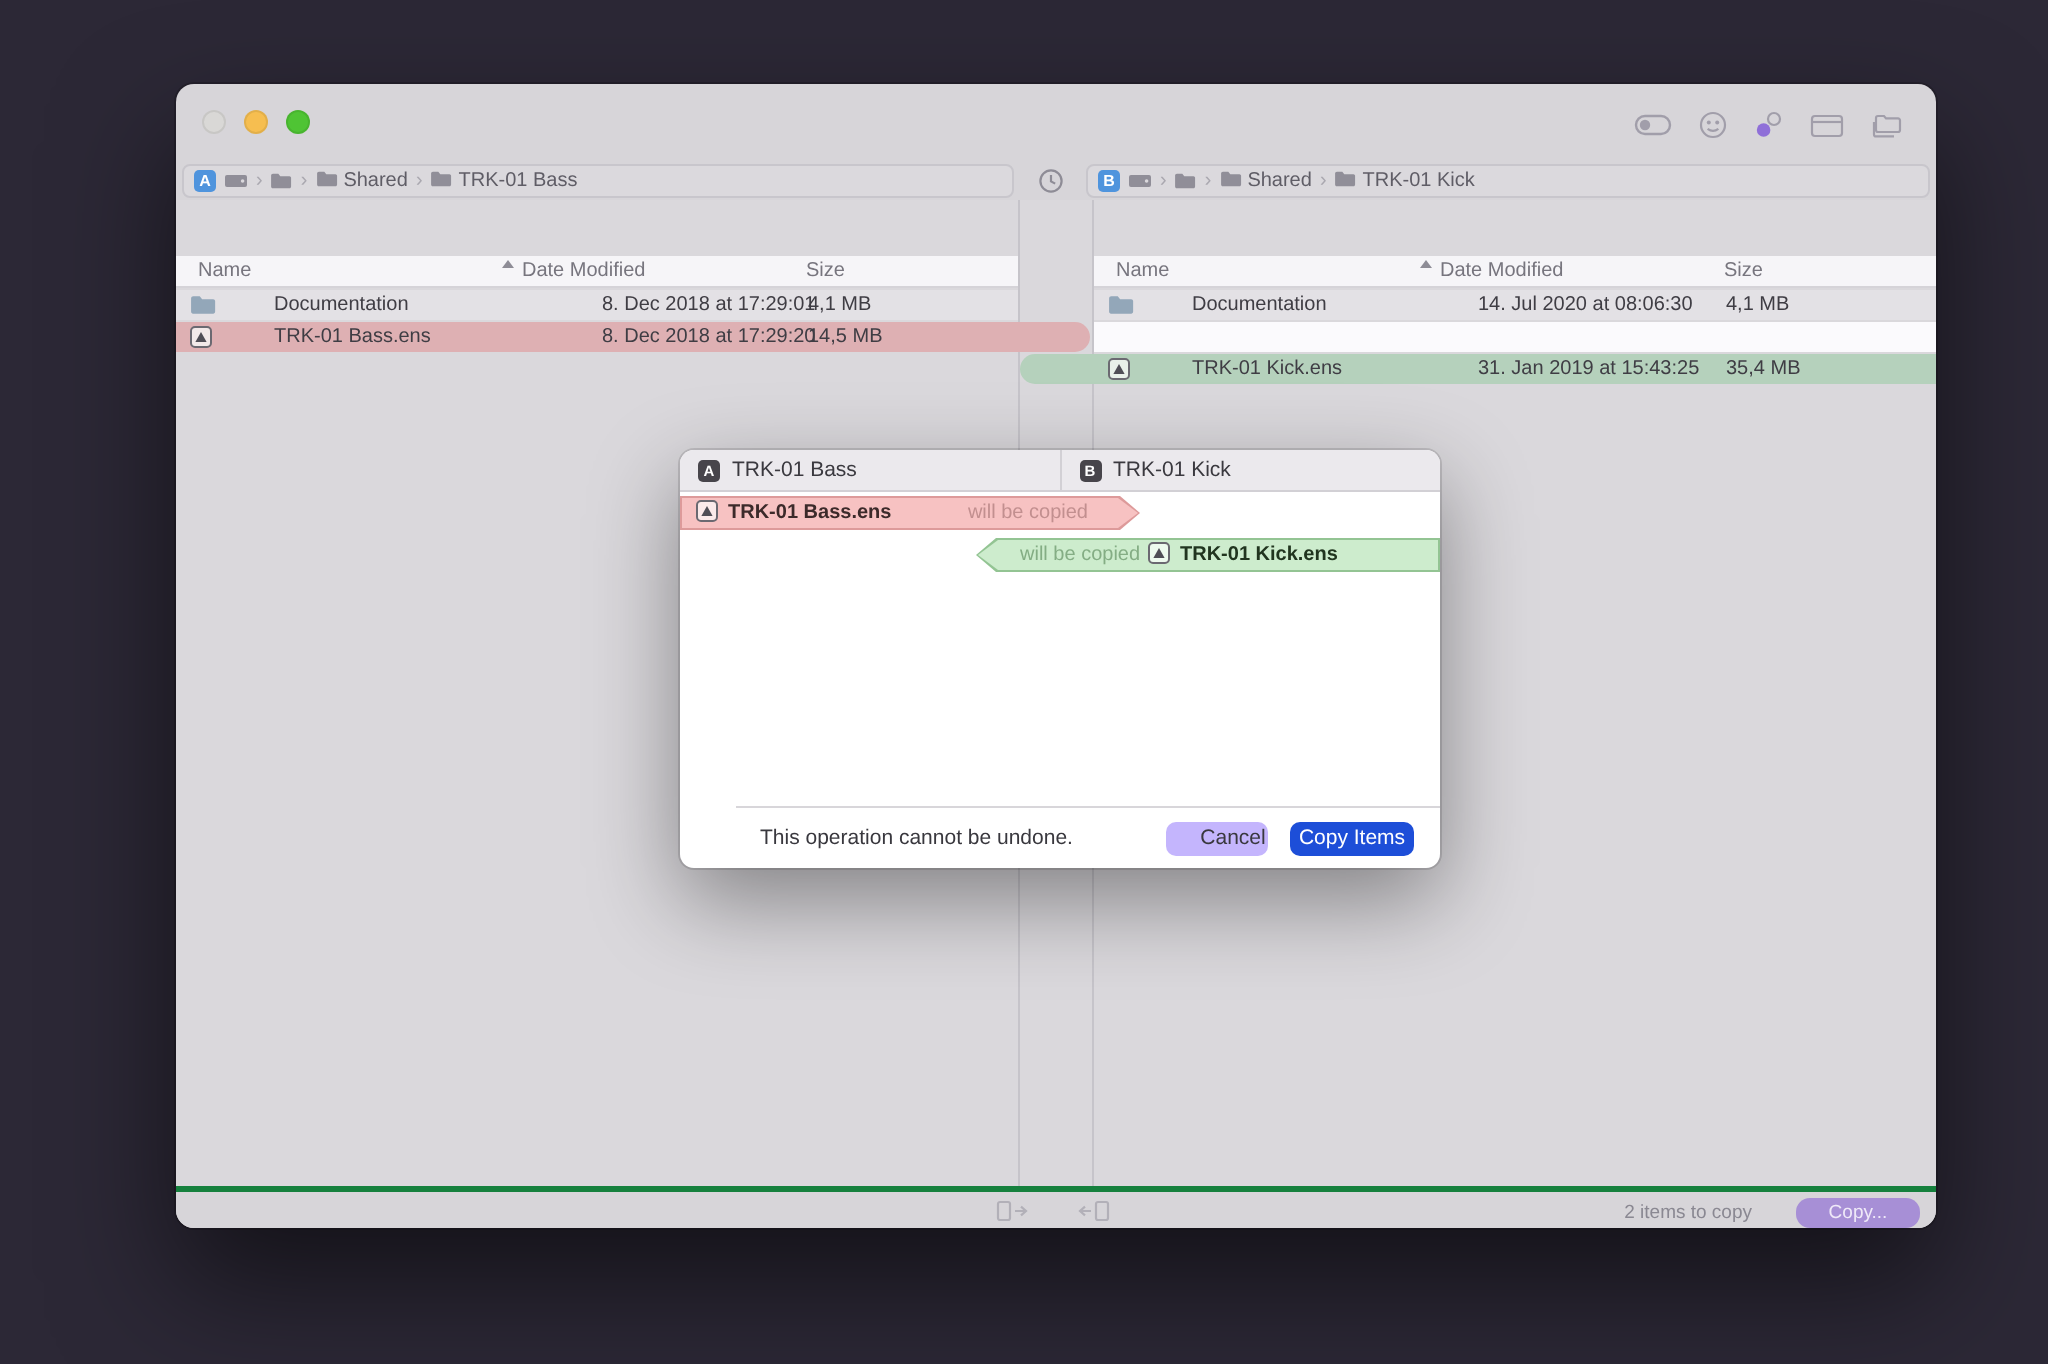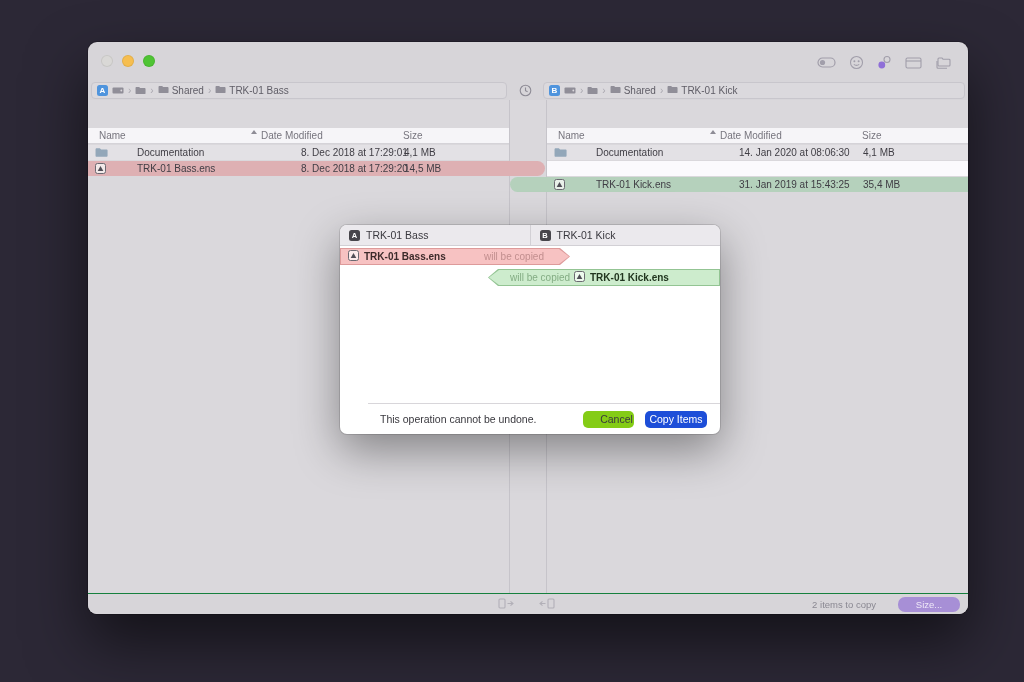--- a/index.html
+++ b/index.html
@@ -62,21 +62,21 @@
   .row-removed{ width:457px; border-radius:0 8px 8px 0; background:#deb0b3; }
   .row-added{ left:-37px; width:458px; border-radius:8px 0 0 8px; background:#b5d1bc; }
   .row-added .cells{ left:37px; }
   .c-icon{ position:absolute; left:7px; top:2px; display:inline-flex; }
   .c-name{ position:absolute; left:24px; top:2px;padding-left:25px; }
   .c-date{ position:absolute; top:2px; }
   .pane.a .c-date{ left:213px; } .pane.b .c-date{ left:192px; }
   .c-size{ position:absolute; left:316px; top:2px; }
   
   .statusbar{ position:absolute; left:0; bottom:0; width:100%; height:21px; background:#d7d5d9;
-    border-top:1px solid #15803d; border-radius:0 0 9px 9px; }
+    border-top:3px solid #15803d; border-radius:0 0 9px 9px; }
   .sb-ic{ position:absolute; top:4px; color:#b2b0b8; display:inline-flex; }
   .sb-ic.cr{ left:410px; } .sb-ic.cl{ left:450px; }
   .sb-label{ position:absolute; right:92px; top:5px; font-size:9.5px; color:#8a8892; }
   .sb-copy{ position:absolute; right:8px; top:3px; width:62px; height:15px; background:#a78fd6;
     border-radius:7px; color:#efe9f8; font-size:9.5px; text-align:center; line-height:15px; }
   
   .dialog{ position:absolute; left:340px; top:225px; width:380px; height:209px; background:#fff;
     border-radius:7px; box-shadow:0 16px 45px rgba(0,0,0,.4), 0 0 0 1px rgba(0,0,0,.12); }
   .dlg-head{ position:absolute; top:0; left:0; right:0; height:21px; background:#ebe9ed;
     border-bottom:1px solid #d2d0d5; border-radius:7px 7px 0 0; display:flex; }
@@ -103,21 +103,21 @@
   .band .fname{ position:absolute; top:3px; font-weight:600; }
   .band.red .fname{ left:24px; color:#3c2a2a; }
   .band.green .fname{ left:102px; color:#21351f; }
   .band .note{ position:absolute; top:3px; font-size:10px; }
   .band.red .note{ right:26px; color:#c28f8f; }
   .band.green .note{ left:22px; color:#84ad84; }
   .dlg-foot{ position:absolute; left:0; right:0; bottom:0; height:31px; border-top:1px solid #d8d6da;margin-left:28px; }
   .foot-text{ position:absolute; left:12px; top:9px; font-size:10.5px; color:#39383e; }
   .btn{ position:absolute; top:7px; height:17px; border:none; border-radius:5px; font-size:10.5px;
     line-height:17px; text-align:center; font-family:inherit; padding:0; cursor:default; }
-  .btn.cancel{ right:86px; width:51px; background:#84cc16; color:#39383e;padding-left:16px; }
+  .btn.cancel{ right:86px; width:51px; background:#c4b5fd; color:#39383e;padding-left:16px; }
   .btn.confirm{ right:13px; width:62px; background:#1d4ed8; color:#fff; font-weight:500; }
 </style>
 </head>
 <body>
 
 <div>
 
   <div class="window">
 
     <div class="titlebar">
@@ -289,21 +289,21 @@
           <span class="ph-size">Size</span>
         </div>
         <div class="prow r1 stripe">
           <div class="cells">
             <span class="c-icon">
                 <svg width="13" height="11" viewBox="0 0 12 10">
                   <path d="M0.5 2 C0.5 1.4 1 1 1.5 1 H4.5 L5.6 2.3 H10.7 C11.2 2.3 11.6 2.7 11.6 3.2 V8 C11.6 8.6 11.2 9 10.7 9 H1.4 C0.9 9 0.5 8.6 0.5 8 Z" fill="#93a7b9"></path>
                 </svg>
               </span>
             <span class="c-name">Documentation</span>
-            <span class="c-date">14. Jan 2020 at 08:06:30</span>
+            <span class="c-date">14. Jul 2020 at 08:06:30</span>
             <span class="c-size">4,1 MB</span>
           </div>
         </div>
         <div class="prow r2 stripe-white"></div>
         <div class="prow r3 row-added">
           <div class="cells">
             <span class="c-icon">
                 <svg width="11" height="11" viewBox="0 0 11 11">
                   <rect x="0.5" y="0.5" width="10" height="10" rx="2" fill="#e9f0e9" stroke="#6b6971"></rect>
                   <path d="M5.5 3 L8.3 8 H2.7 Z" fill="#504e56"></path>
@@ -324,21 +324,21 @@
             <path d="M9.5 5.5 H14.5 M12.5 3.3 L15 5.5 L12.5 7.7" fill="none" stroke="currentColor" stroke-width="1.1"></path>
           </svg>
       </span>
       <span class="sb-ic cl">
         <svg width="17" height="12" viewBox="0 0 17 12">
             <path d="M7.5 5.5 H2.5 M4.5 3.3 L2 5.5 L4.5 7.7" fill="none" stroke="currentColor" stroke-width="1.1"></path>
             <rect x="10" y="1" width="6" height="9" rx="1" fill="none" stroke="currentColor" stroke-width="1.1"></rect>
           </svg>
       </span>
       <span class="sb-label">2 items to copy</span>
-      <span class="sb-copy">Size...</span>
+      <span class="sb-copy">Copy...</span>
     </div>
   </div>
 
   <div class="dialog">
     <div class="dlg-head">
       <div class="half">
         <span class="dlg-badge">A</span>
         <span class="hlabel">TRK-01 Bass</span>
       </div>
       <div class="half">

